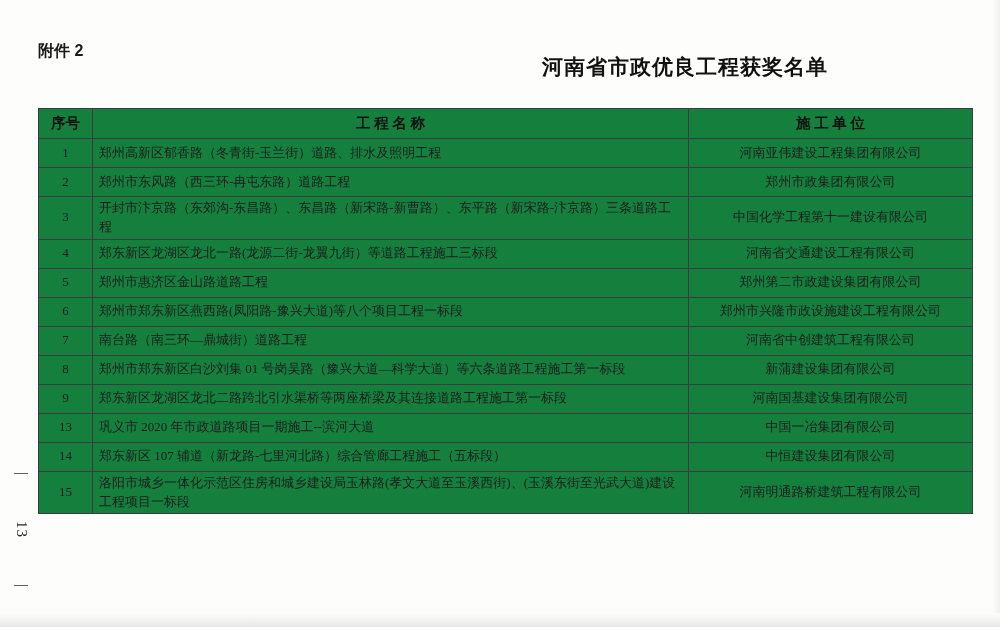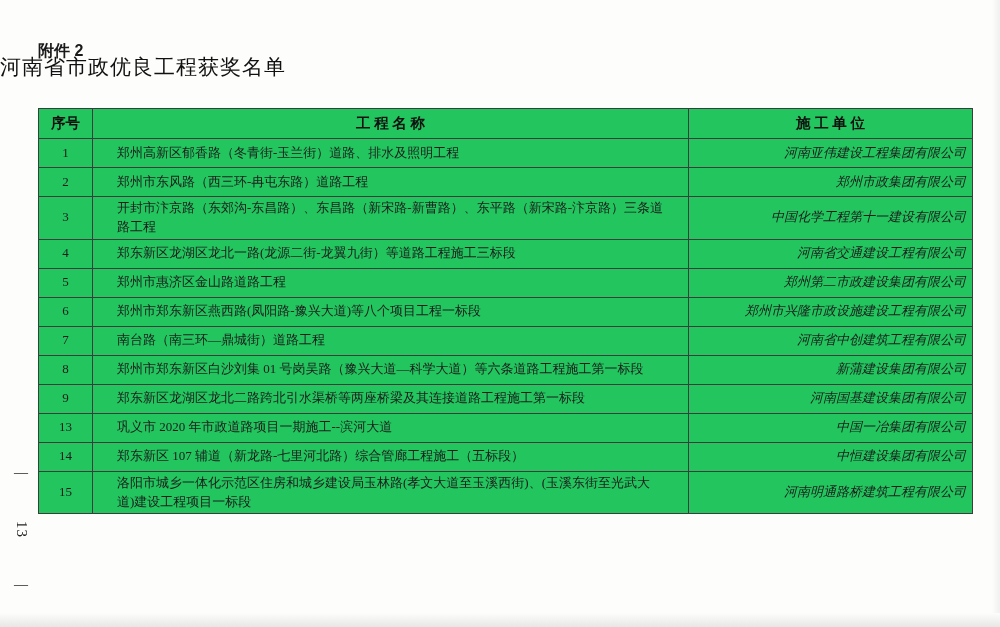--- a/index.html
+++ b/index.html
@@ -33,35 +33,35 @@
     font-size: 16px;
     font-weight: 700;
     color: #1a1a1a;
     margin-top: 28px;
   }
   .doc-title {
     position: absolute;
     left: 0;
     top: 53px;
     width: 828px;
-    text-align: left;
+    text-align: right;
     font-family: "Liberation Sans", "DejaVu Sans", sans-serif;
     font-size: 21px;
-    font-weight: 400;
+    font-weight: 700;
     letter-spacing: 1px;
     color: #111;
   }
   table.award-table {
     position: absolute;
     left: 38px;
     top: 108px;
     width: 934px;
     border-collapse: collapse;
     table-layout: fixed;
-    background: #22c55e;
+    background: #15803d;
   }
   table.award-table th,
   table.award-table td {
     border: 1.5px solid #3c3c3c;
     vertical-align: middle;
     overflow: hidden;
   }
   table.award-table th {
     height: 30px;
     font-size: 14.5px;
@@ -70,22 +70,22 @@
     color: #111;
     font-family: "Liberation Serif", "DejaVu Serif", serif;
   }
   table.award-table td {
     height: 29px;
     font-size: 13px;
     line-height: 1.45;
     color: #1c1c1c;
   }
   td.cell-no { text-align: center; }
-  td.cell-project { text-align: left; padding: 2px 24px; }
-  td.cell-company { text-align: right; padding: 2px 6px; font-style: italic; }
+  td.cell-project { text-align: left; padding: 2px 6px; }
+  td.cell-company { text-align: center; padding: 2px 6px; }
   .page-number {
     position: absolute;
     left: 6px;
     top: 466px;
     width: 30px;
     height: 126px;
     display: flex;
     flex-direction: column;
     align-items: center;
     justify-content: space-between;

